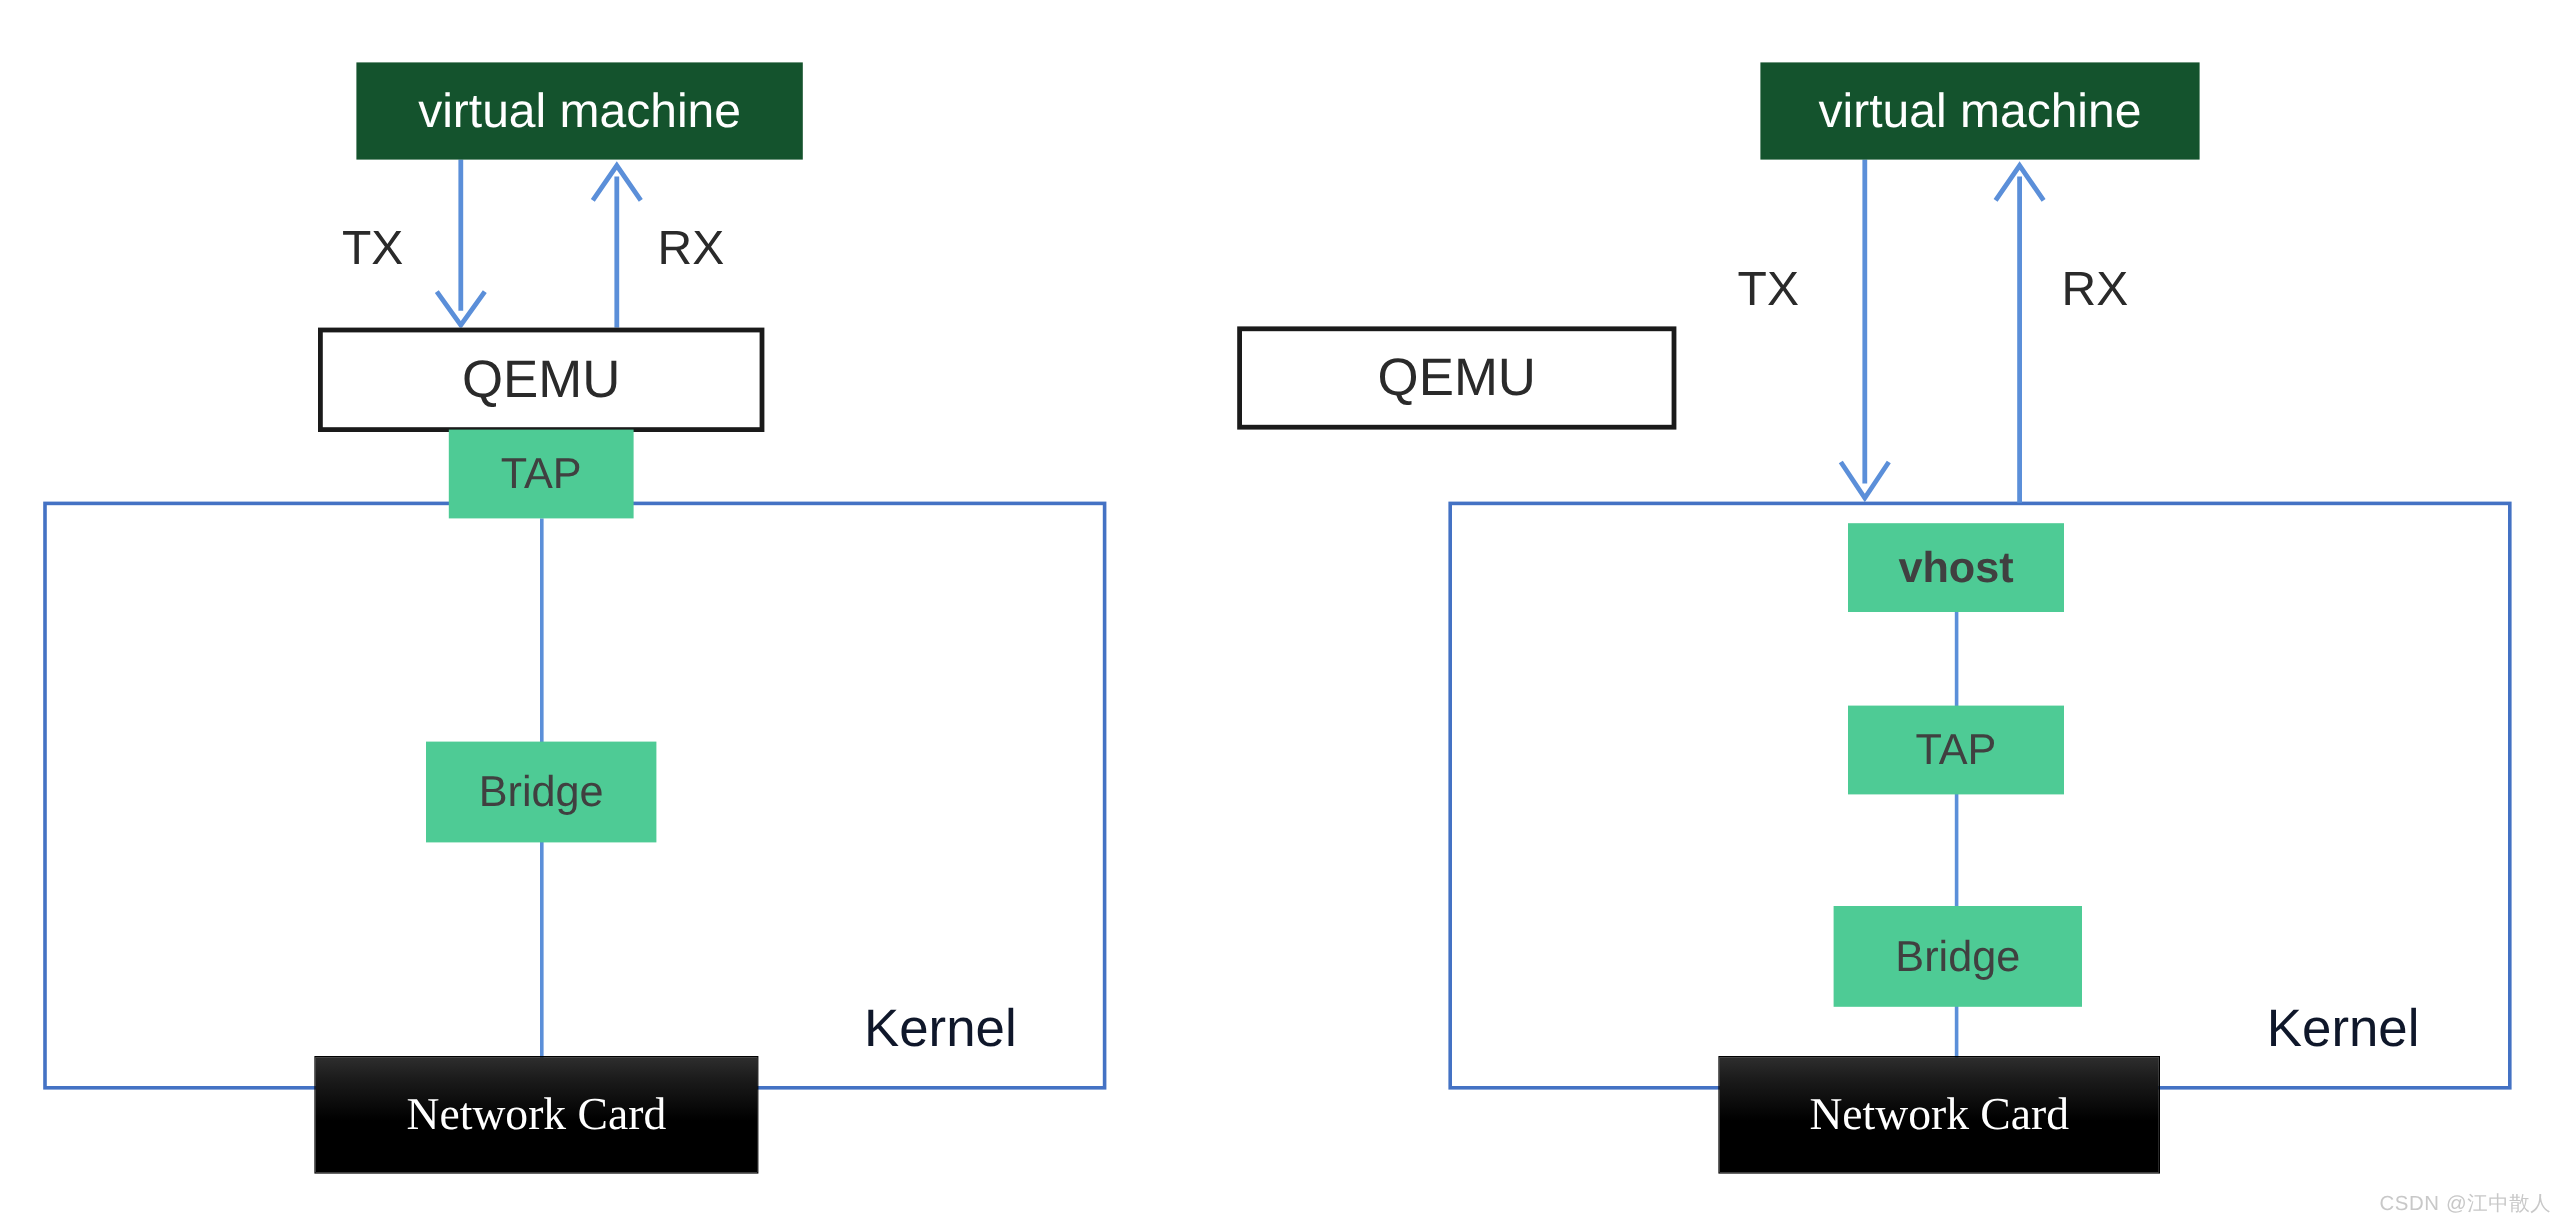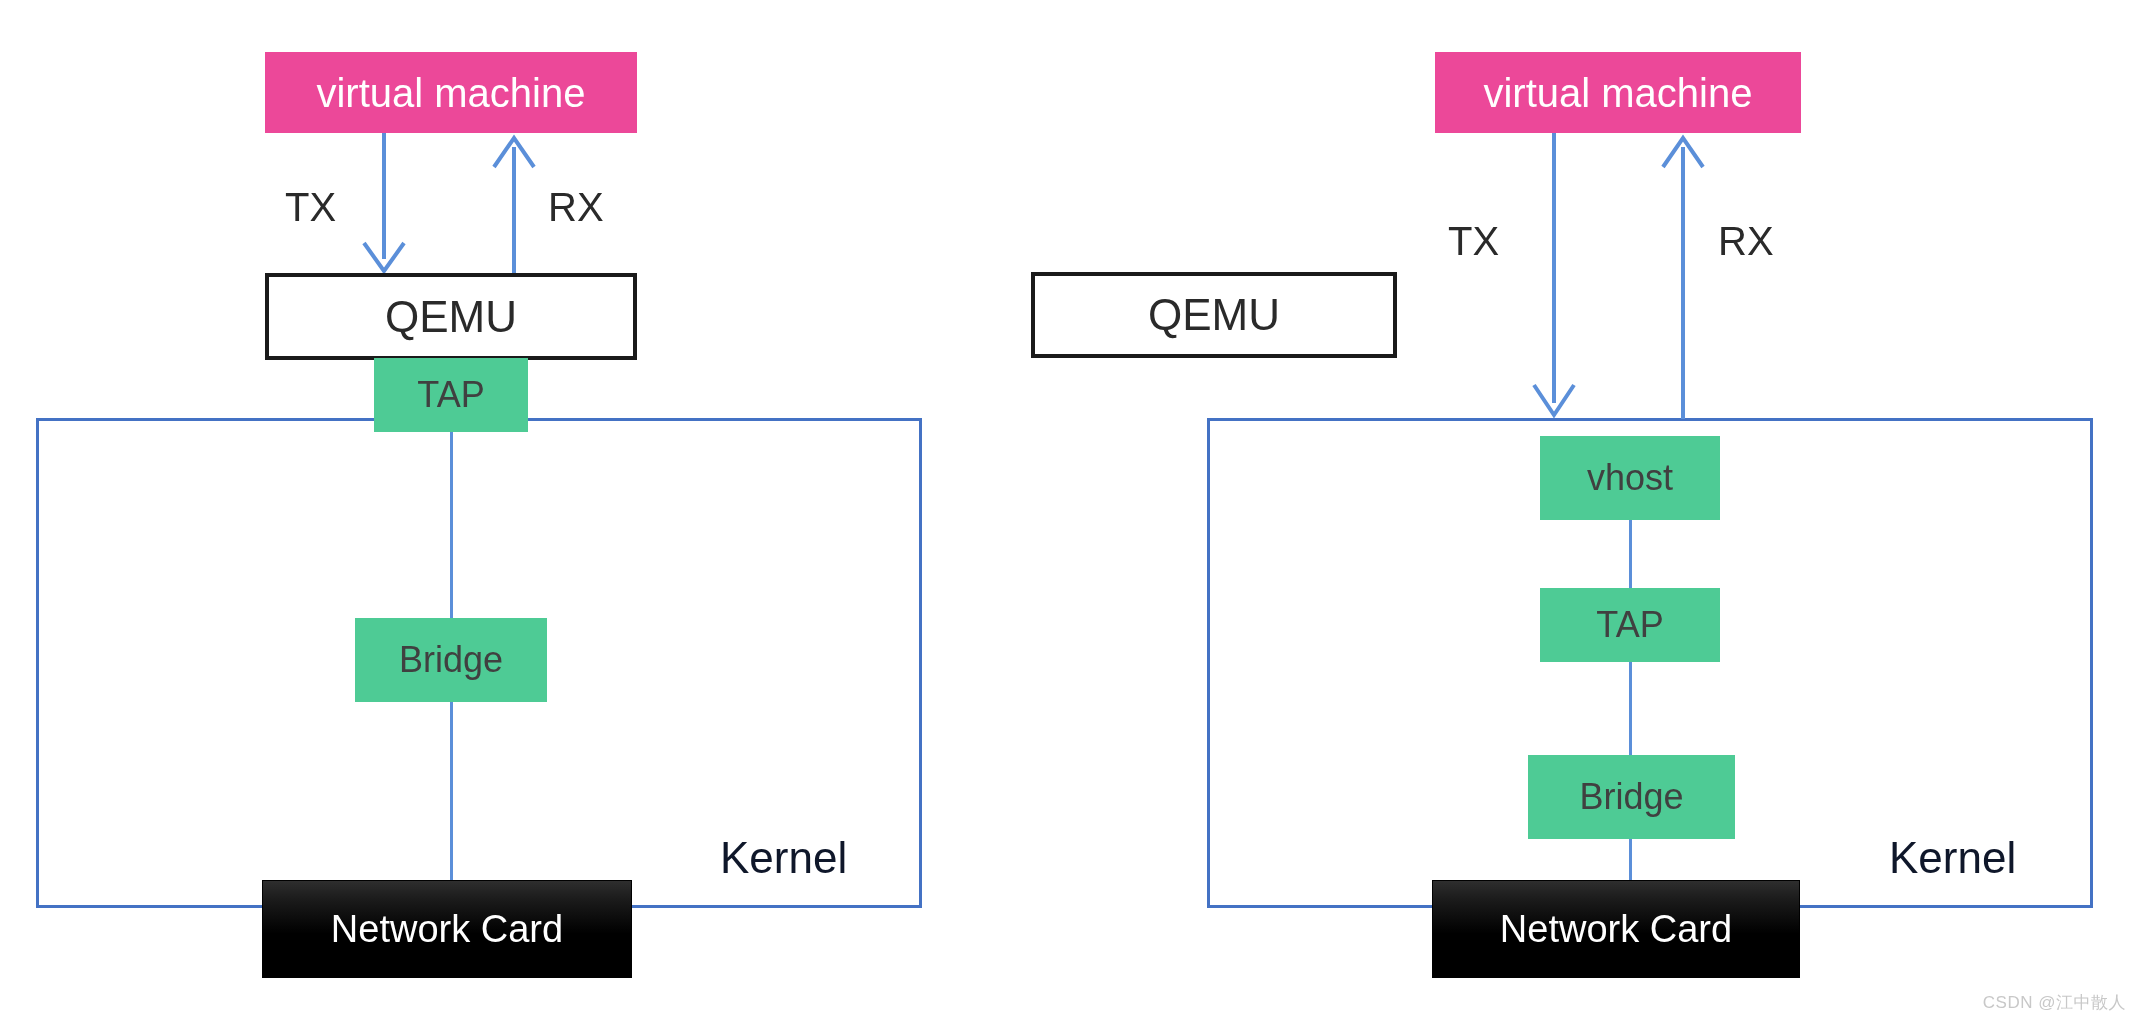--- a/index.html
+++ b/index.html
@@ -21,24 +21,25 @@
     position: absolute;
     box-sizing: border-box;
     display: flex;
     align-items: center;
     justify-content: center;
     white-space: nowrap;
     line-height: 1;
   }
   
   .vm-box {
-    background: #ec4899;
+    background: #14532d;
     color: #ffffff;
     font-size: 40px;
     z-index: 5;
+    margin-left: 32px;
   }
   
   .qemu-box {
     background: #ffffff;
     border: 4px solid #1a1a1a;
     color: #2a2a2a;
     font-size: 44px;
     z-index: 4;
   }
   
@@ -63,20 +64,21 @@
     font-size: 36px;
     z-index: 6;
   }
   
   .nic-box {
     background: linear-gradient(to bottom, #2e2e2e 0%, #1c1c1c 18%, #000000 55%, #000000 100%);
     color: #ffffff;
     font-size: 38px;
     z-index: 6;
     border: 1px solid #000;
+    font-family: Liberation Serif, serif;
   }
   
   .vline {
     position: absolute;
     width: 3px;
     background: #5b8fd9;
     z-index: 2;
   }
   
   .arrow-svg {
@@ -169,21 +171,21 @@
 
   <svg class="arrow-svg" style="left:1657px; top:133px;" width="52" height="286" viewBox="0 0 52 286">
     <line x1="26" y1="286" x2="26" y2="14" stroke="#5b8fd9" stroke-width="4"></line>
     <polyline points="6,34 26,5 46,34" fill="none" stroke="#5b8fd9" stroke-width="4"></polyline>
   </svg>
 
   <div class="box qemu-box" style="left:1031px; top:272px; width:366px; height:86px;">
     <span>QEMU</span>
   </div>
 
-  <div class="box green-box" style="left:1540px; top:436px; width:180px; height:84px;">
+  <div class="box green-box" style="left:1540px; top:436px; width:180px; height:74px;font-weight:bold;">
     <span>vhost</span>
   </div>
 
   <div class="vline" style="left:1629px; top:508px; height:82px;"></div>
 
   <div class="box green-box" style="left:1540px; top:588px; width:180px; height:74px;">
     <span>TAP</span>
   </div>
 
   <div class="vline" style="left:1629px; top:660px; height:97px;"></div>

